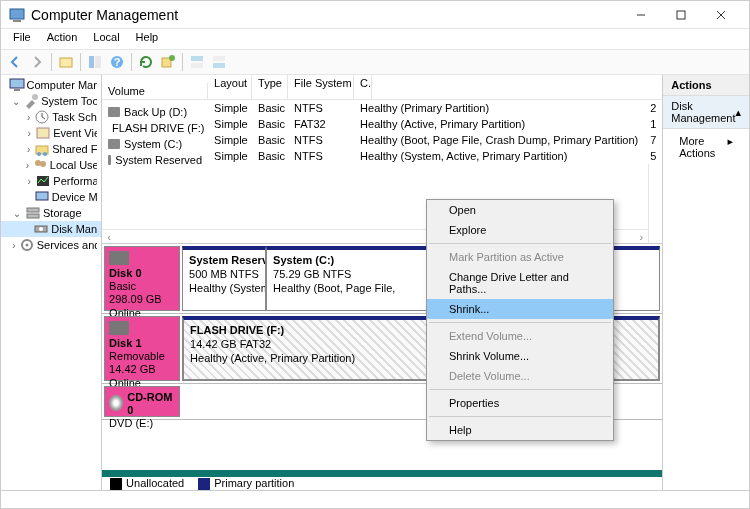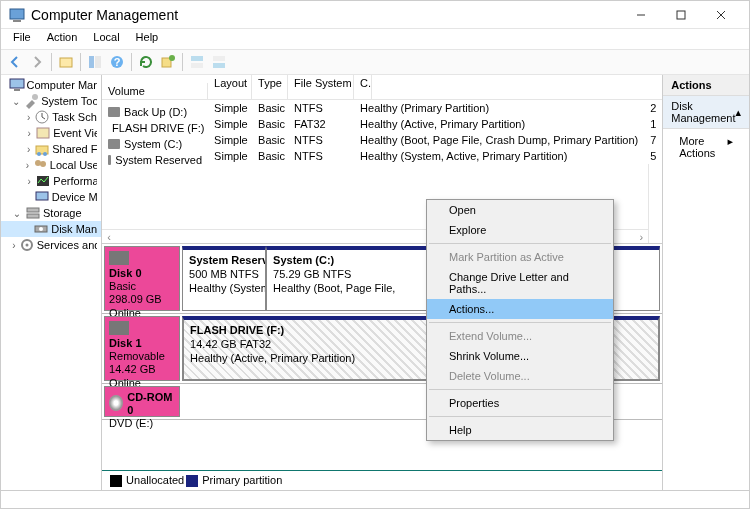--- a/index.html
+++ b/index.html
@@ -62,21 +62,21 @@
 .diskrow.tall { height: 70px; }
 .diskbox { width: 76px; border: 1px solid #888; margin: 2px; padding: 4px; background: #ec4899; line-height: 1.2; }
 .diskbox .dicon { width: 20px; height: 14px; background: #777; margin-bottom: 2px; }
 .diskbox.cd .dicon { border-radius: 50%; background: radial-gradient(#fff 20%, #999 60%); }
 .diskbox b { font-weight: bold; }
 .partarea { flex: 1; display: flex; margin: 2px 2px 2px 0; gap: 0; }
 .part { border: 1px solid #888; border-top: 4px solid #1a237e; padding: 4px 6px; line-height: 1.25; background: #fff; overflow: hidden; white-space: nowrap; }
 .part.hatched { background: repeating-linear-gradient(45deg, #fafafa, #fafafa 4px, #ddd 4px, #ddd 6px); border: 2px solid #888; border-top: 4px solid #1a237e; }
 .part b { font-weight: bold; }
 
-.legend { height: 20px; border-top: 1px solid #0f766e; display: flex; align-items: center; padding: 0 8px; gap: 2px; }
+.legend { height: 20px; border-top: 7px solid #0f766e; display: flex; align-items: center; padding: 0 8px; gap: 14px; }
 .legend .sw { width: 12px; height: 12px; display: inline-block; margin-right: 4px; vertical-align: middle; }
 .legend .sw.unalloc { background: #000; }
 .legend .sw.prim { background: #1a237e; }
 
 
 .actions { width: 130px; }
 .actions .ah { background: #f0f0f0; padding: 4px 8px; font-weight: bold; border-bottom: 1px solid #ddd; display: flex; }
 .actions .asub { background: #e8f0f8; padding: 4px 8px; border-bottom: 1px solid #ddd; display: flex; justify-content: space-between; align-items: center; }
 .actions .aitem { padding: 6px 16px; display: flex; justify-content: center; }
 
@@ -414,21 +414,21 @@
 </div>
 
 <div class="statusbar"></div>
 
 <div class="context">
   <div class="citem">Open</div>
   <div class="citem">Explore</div>
   <div class="csep"></div>
   <div class="citem disabled">Mark Partition as Active</div>
   <div class="citem">Change Drive Letter and Paths...</div>
-  <div class="citem hl">Actions...</div>
+  <div class="citem hl">Shrink...</div>
   <div class="csep"></div>
   <div class="citem disabled">Extend Volume...</div>
   <div class="citem">Shrink Volume...</div>
   <div class="citem disabled">Delete Volume...</div>
   <div class="csep"></div>
   <div class="citem">Properties</div>
   <div class="csep"></div>
   <div class="citem">Help</div>
 </div>
 

